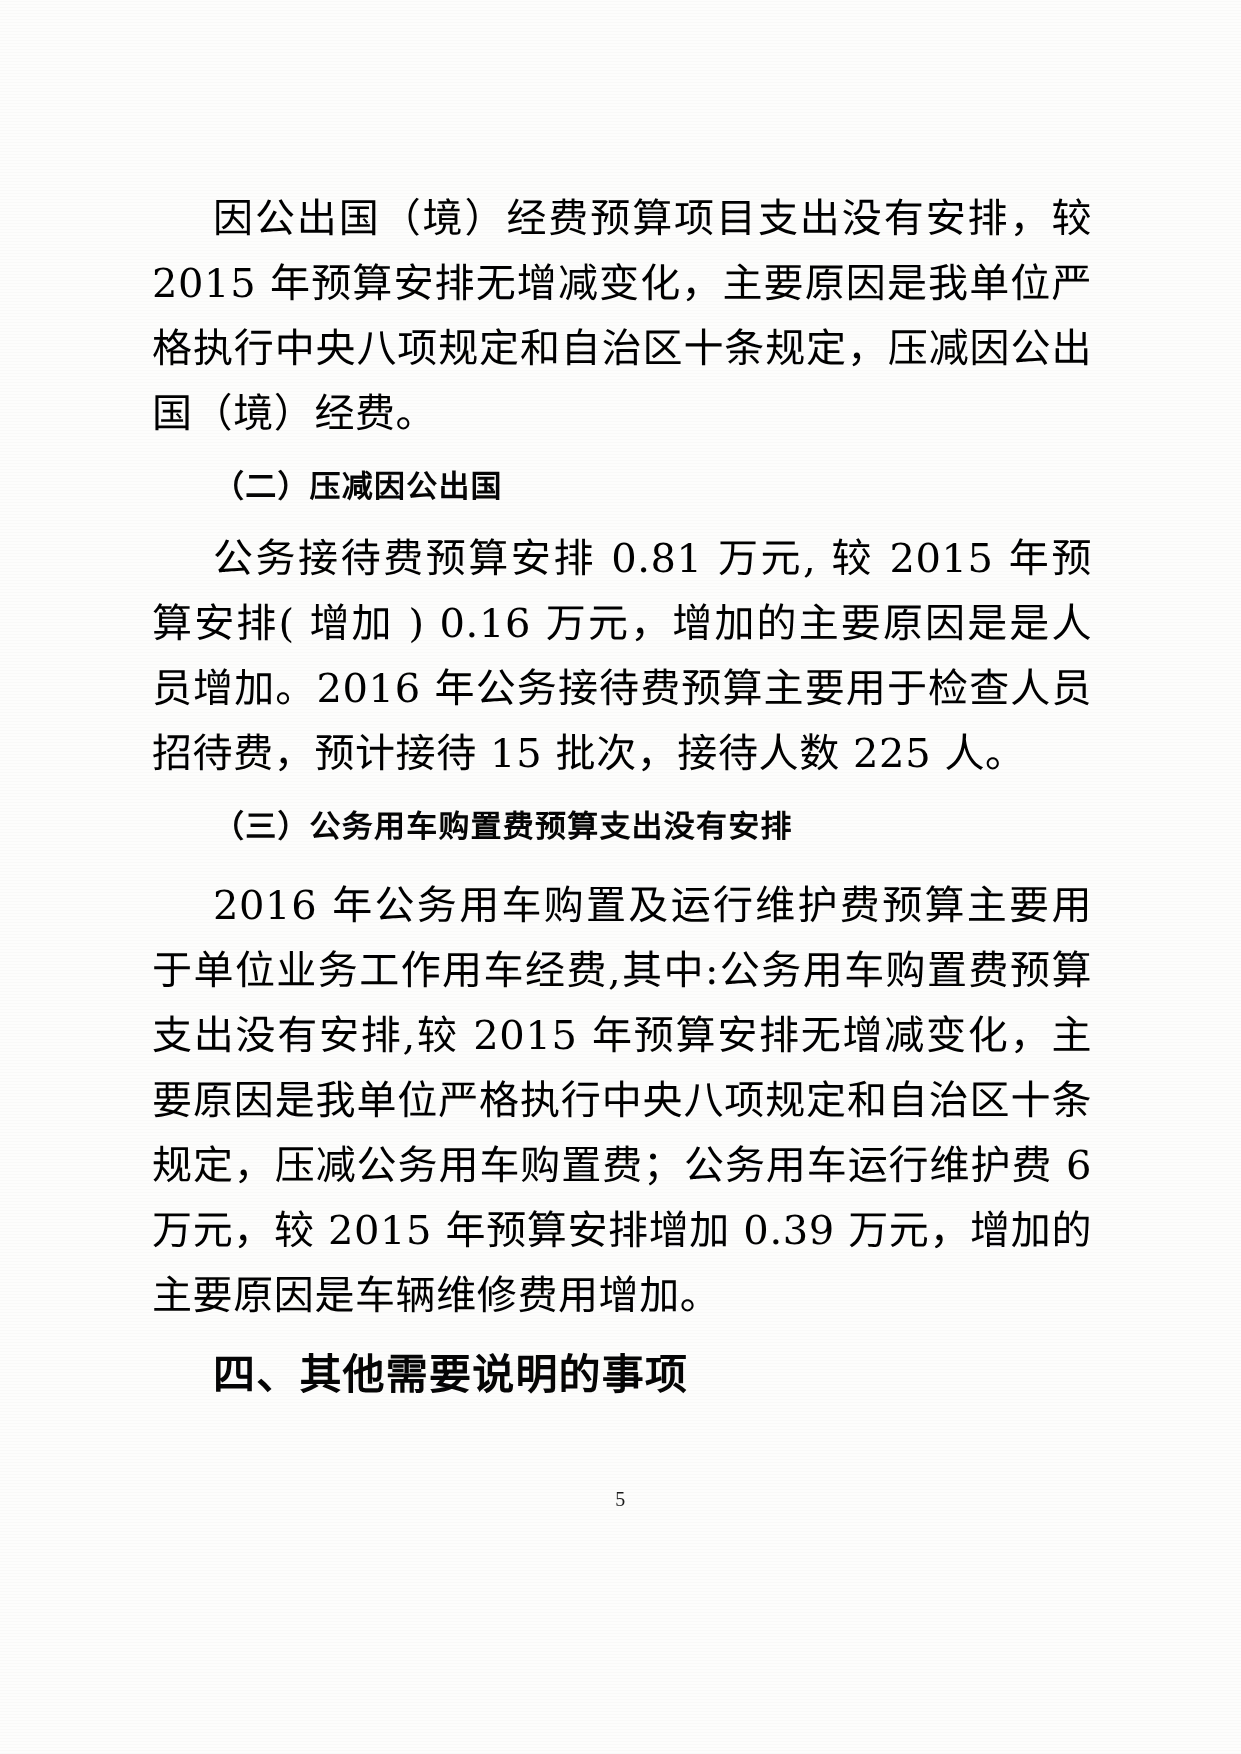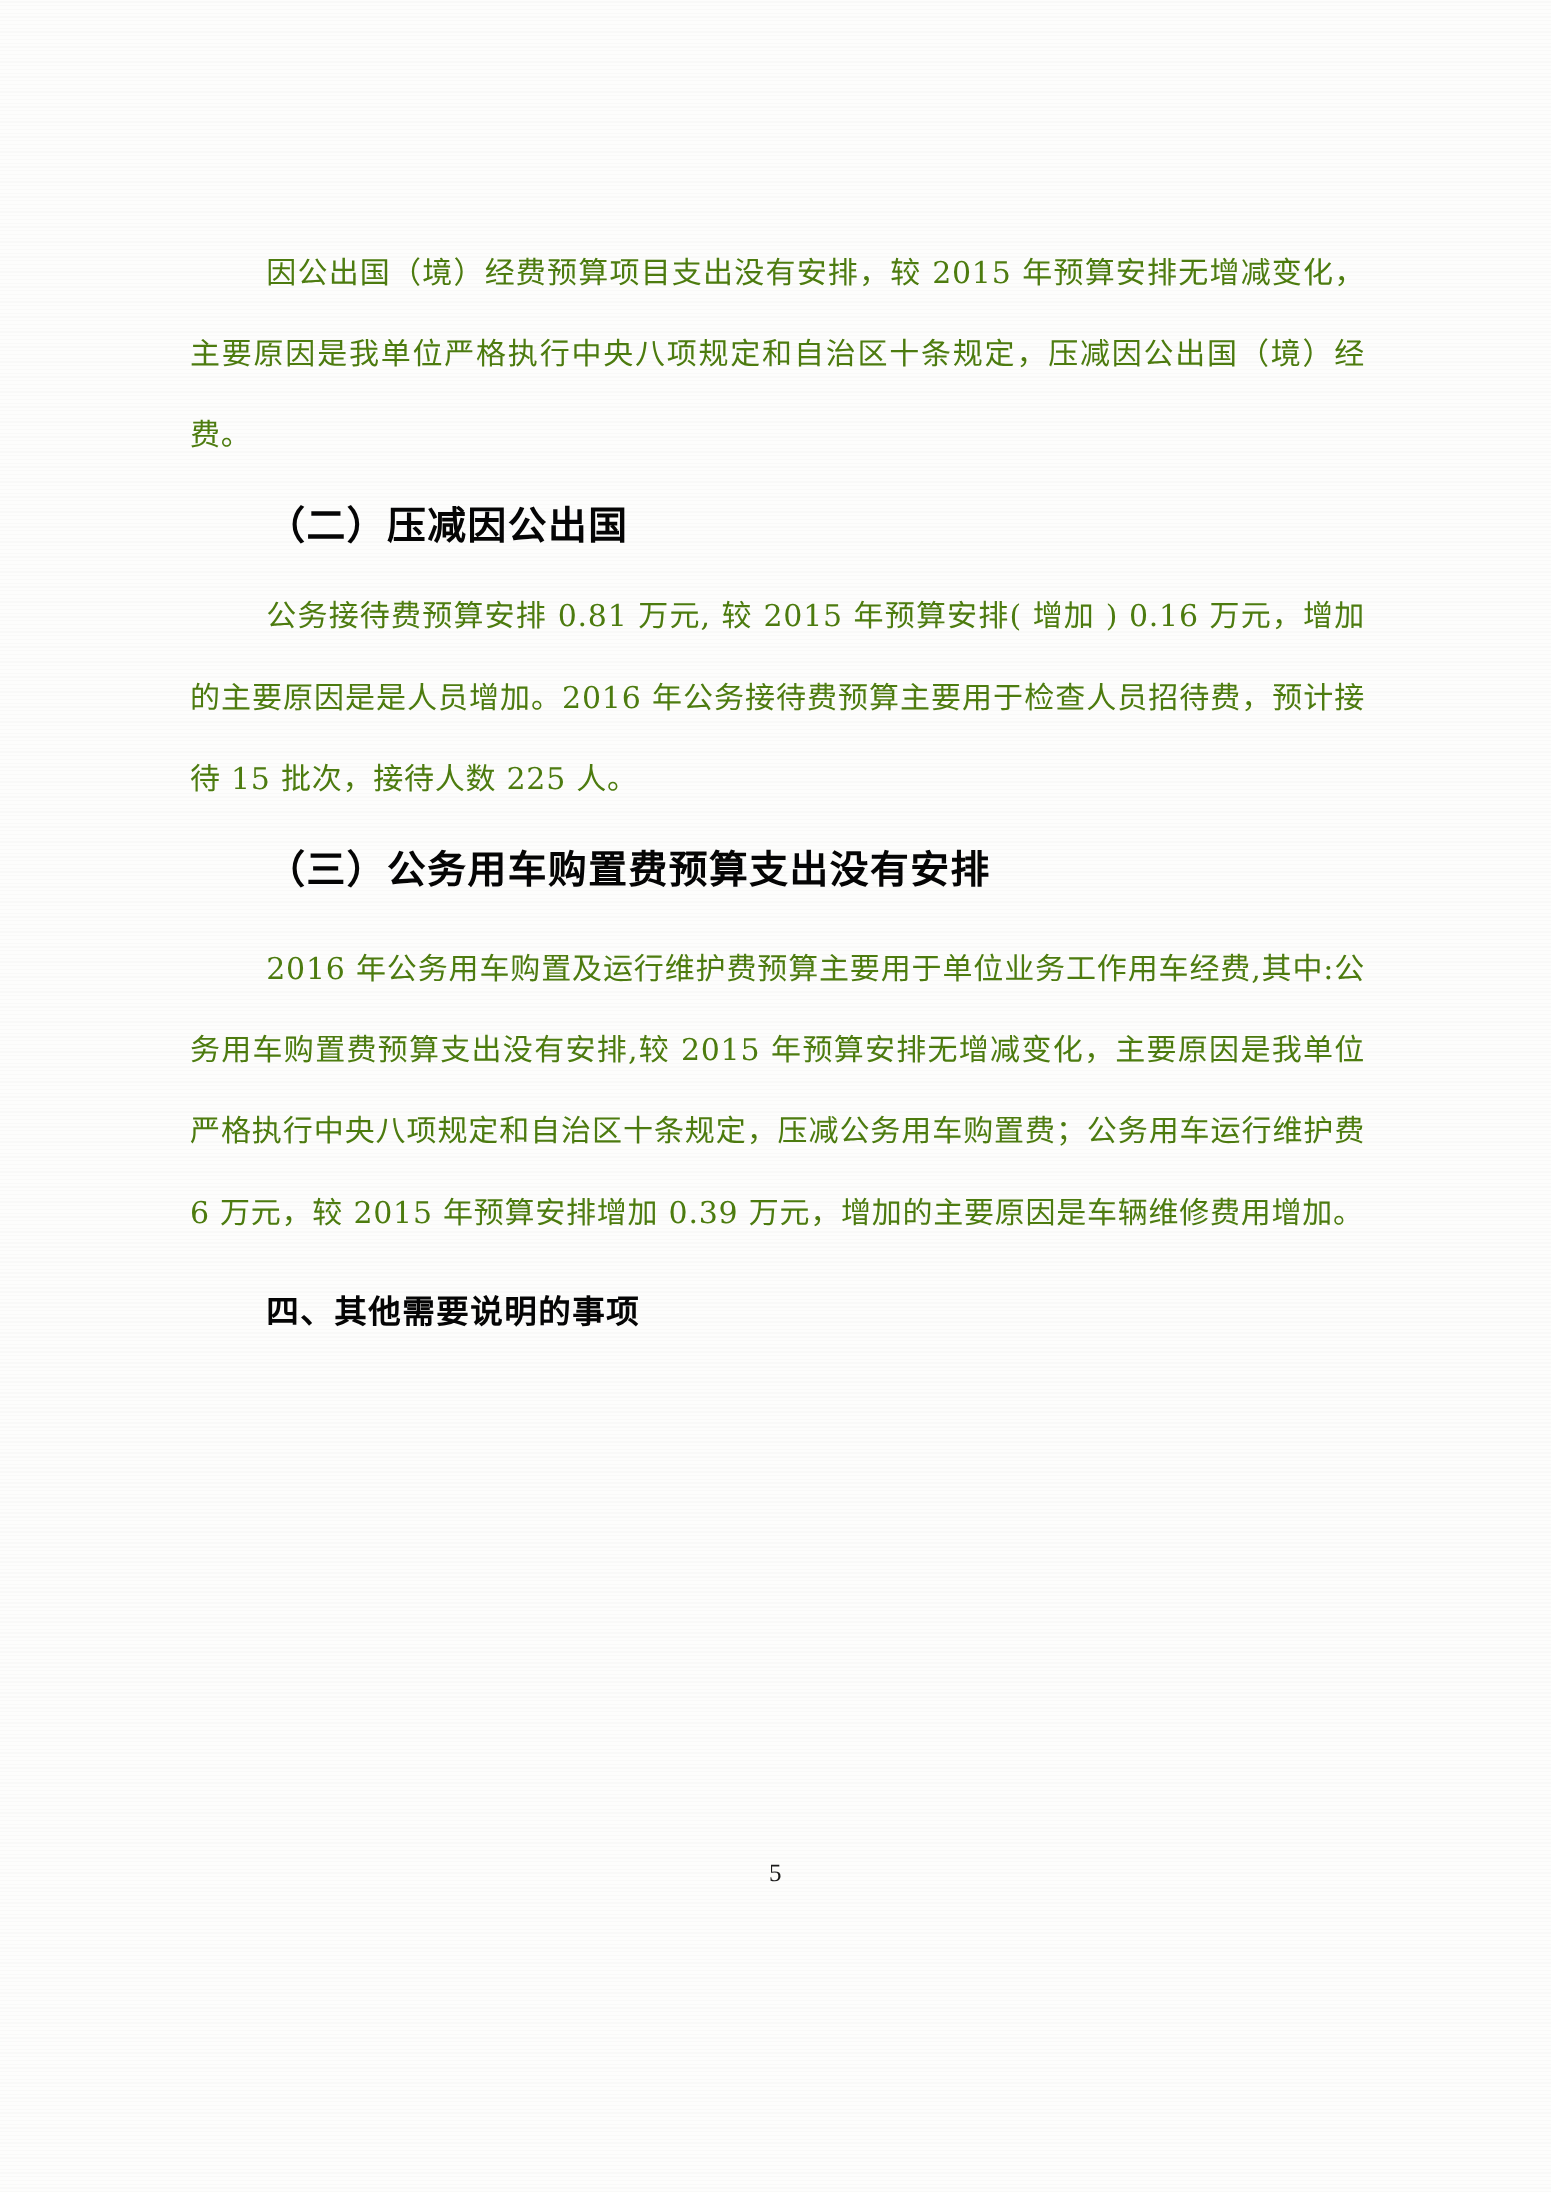--- a/index.html
+++ b/index.html
@@ -26,47 +26,47 @@
 
   .content {
     position: absolute;
     left: 152px;
     top: 186px;
     width: 940px;
   }
 
   
   .para {
-    font-size: 24px;
+    font-size: 40px;
     line-height: 65px;
     letter-spacing: 0.6px;
     text-align: justify;
     text-justify: inter-character;
     text-indent: 61px;
     margin: 0 0 0 0;
-    color: #4d7c0f;
+    color: #000000;
     font-weight: 400;
     -webkit-font-smoothing: none;
   }
 
   
   .subhead {
     font-size: 31px;
     line-height: 66px;
     letter-spacing: 1.2px;
     font-weight: 700;
     text-indent: 61px;
     margin: 0;
     color: #050505;
     font-family: "DejaVu Sans", "Liberation Sans", sans-serif;
   }
 
   
   .section-head {
-    font-size: 26px;
+    font-size: 42px;
     line-height: 66px;
     letter-spacing: 1.2px;
     font-weight: 700;
     text-indent: 61px;
     margin: 0;
     color: #050505;
     font-family: "DejaVu Sans", "Liberation Sans", sans-serif;
   }
 
   .gap-sm { height: 7px; }

